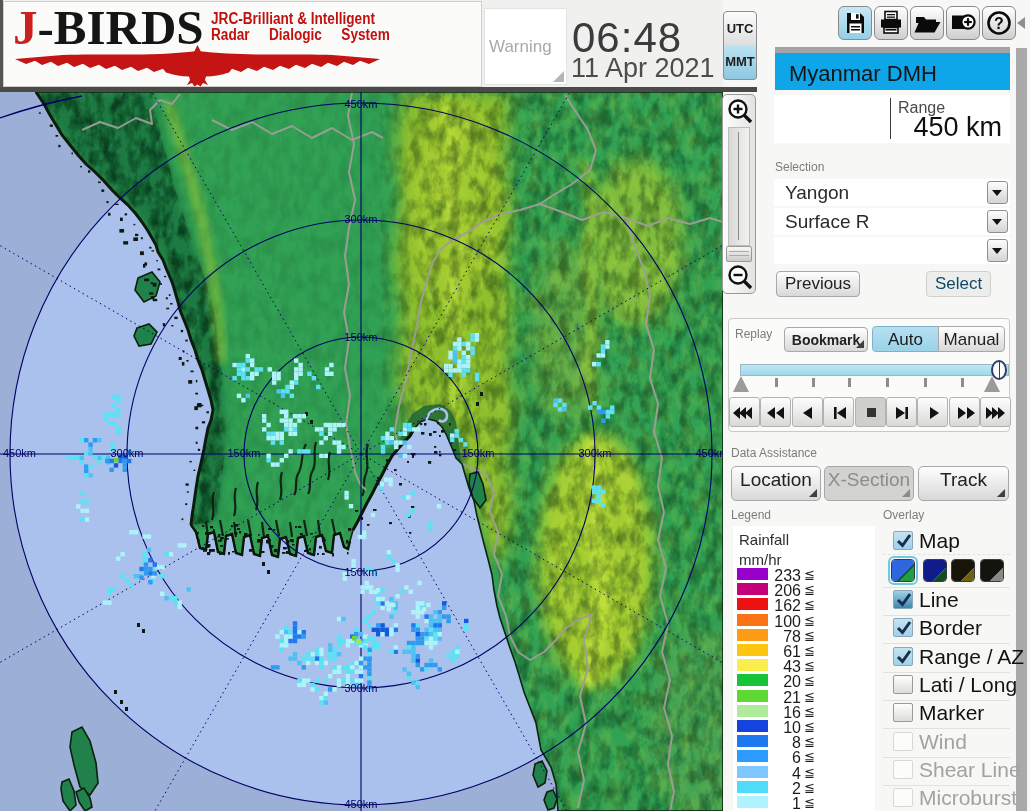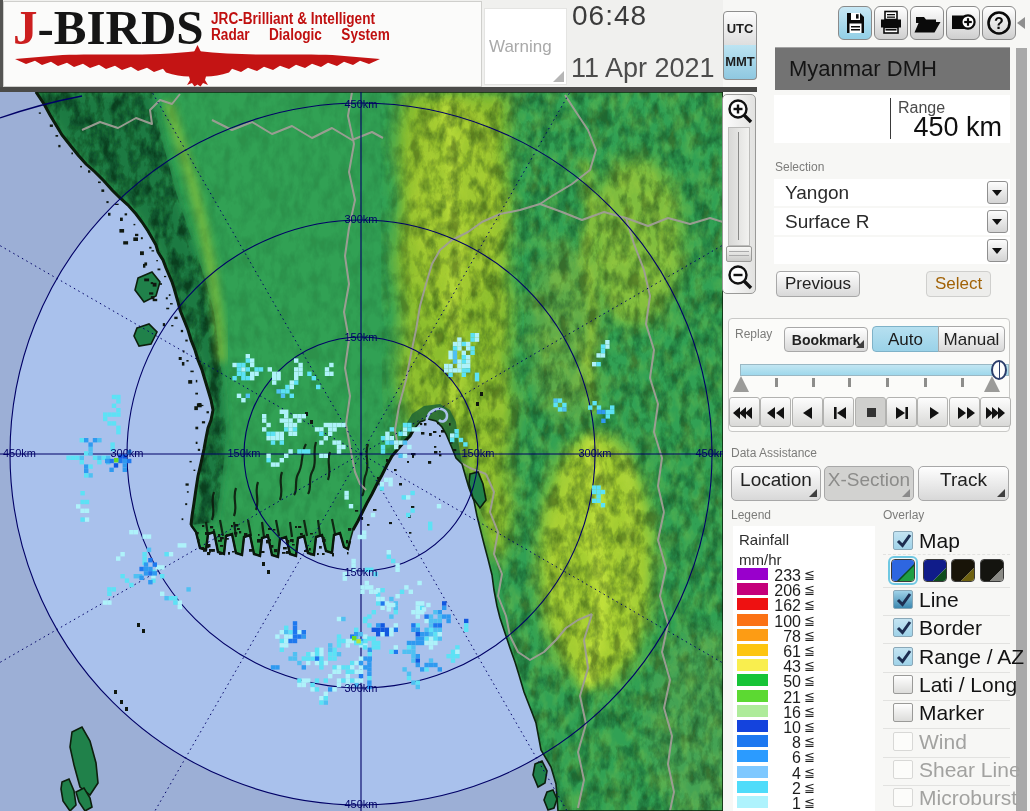--- a/index.html
+++ b/index.html
@@ -9,43 +9,43 @@
 #hdrline{left:0;top:87px;width:757px;height:5px;background:#4a4a48}
 #logo{left:3px;top:1px;width:479px;height:86px;background:#fbfbfa;border:1px solid #cfcfcc}
 #jbirds{left:13px;top:-1px;font-family:"Liberation Serif",serif;font-weight:bold;font-size:49px;letter-spacing:0px;color:#151515}
 #jbirds span{color:#cc1f1f}
 .redln{color:#c01010;font-weight:bold;font-size:16px;white-space:nowrap;transform:scaleX(0.85);transform-origin:left top}
 #red1{left:211px;top:10px}
 #red2{left:211px;top:26px;word-spacing:7px}
 #warnbox{left:484px;top:8px;width:83px;height:77px;background:#fff;border:1px solid #e4e4e2}
 #warntx{left:4px;top:28px;color:#a9a9a9;font-size:17px}
 #grip{right:2px;bottom:2px;width:0;height:0;border-left:11px solid transparent;border-bottom:11px solid #b5b5b5}
-#clock{left:572px;top:0;font-size:28px;color:#3b3b3b;letter-spacing:1px}
+#clock{left:572px;top:14px;font-size:42px;color:#3b3b3b;letter-spacing:1px}
 #date{left:571px;top:53px;font-size:27px;color:#4c4c4c}
 .tzbtn{left:723px;width:34px;height:35px;border:1px solid #8e8e8e;font-size:13px;font-weight:bold;color:#1c1c1c;text-align:center;line-height:33px}
 #utc{top:11px;background:linear-gradient(#fcfcfc,#dedede);border-radius:4px 4px 0 0}
 #mmt{top:45px;background:linear-gradient(#bce4f2,#8fc8e0);border-radius:0 0 4px 4px;border-top:none}
 .tbtn{top:6px;width:34px;height:34px;border:1px solid #8a8a8a;border-radius:6px;background:linear-gradient(#ffffff,#cfcfcf)}
 .tbtn.act{background:linear-gradient(#c8e8f5,#92cfe6)}
 #coll{left:1017px;top:17px;width:0;height:0;border-top:6px solid transparent;border-bottom:6px solid transparent;border-right:8px solid #8f8f8f}
 
 #panel{left:723px;top:0;width:307px;height:811px;background:#f7f7f5}
 #gstrip{left:1016px;top:48px;width:11px;height:763px;background:#a9a9a9}
-#dmhbox{left:775px;top:47px;width:235px;height:43px;background:#737373;border-top:1px solid #a3a3a3}
+#dmhbox{left:775px;top:47px;width:235px;height:43px;background:#0ea5e9;border-top:6px solid #a3a3a3}
 #dmhtx{left:14px;top:8px;font-size:22px;color:#141414}
 #rangebox{left:774px;top:95px;width:236px;height:48px;background:#fff}
 #rangeln{left:890px;top:98px;width:1px;height:41px;background:#3a3a3a}
 #rangelab{left:898px;top:99px;font-size:16px;color:#4a4a4a}
 .glab{color:#7c7c7a;font-size:12px}
 .field{background:#fff;left:774px;width:236px;height:27px}
 .ftext{position:absolute;left:11px;top:3px;font-size:19px;color:#2a2a2a}
 .combo{position:absolute;right:2px;top:2px;width:21px;height:23px;border:1px solid #8f8f8f;border-radius:3px;background:linear-gradient(#fdfdfd,#d4d4d4)}
 .combo:after{content:"";position:absolute;left:4px;top:8px;border-left:5px solid transparent;border-right:5px solid transparent;border-top:6px solid #111}
 .btn{border:1px solid #a8a8a8;border-radius:4px;background:linear-gradient(#fefefe,#d8d8d8);color:#222;text-align:center}
-.btn.dis{border-color:#cfcfcd;background:#ededeb;color:#a16207}
+.btn.dis{border-color:#cfcfcd;background:#ededeb;color:#0c4a6e}
 .btn.prs{background:#d2d2d0;color:#8c8c8a}
 .cnr{position:absolute;right:3px;bottom:3px;width:0;height:0;border-left:8px solid transparent;border-bottom:8px solid #3f3f3f}
 .cnr.gy{border-bottom-color:#8a8a8a}
 #replay{left:728px;top:318px;width:282px;height:114px;border:1px solid #c9c9c7;border-radius:4px;background:#fbfbf9}
 #rlab{left:6px;top:8px}
 #bookmark{left:55px;top:8px;width:84px;height:25px;font-size:14px;font-weight:bold;line-height:24px}
 #autob{left:143px;top:7px;width:67px;height:26px;background:linear-gradient(#b6e0f0,#9ad2e8);border:1px solid #7fb2c8;border-radius:4px 0 0 4px;font-size:17px;line-height:25px;text-align:center;color:#1a1a1a}
 #manb{left:209px;top:7px;width:67px;height:26px;border-radius:0 4px 4px 0;font-size:17px;line-height:25px}
 #sldtrack{left:11px;top:45px;width:269px;height:12px;background:linear-gradient(#c2e6f2,#9fd8ec);border:1px solid #9ab8c4}
 #sldhandle{left:262px;top:41px;width:16px;height:20px;background:#fdfdfd;border:2px solid #2b3d6b;border-radius:50%}
@@ -1161,21 +1161,21 @@
       <div class="sw" style="top:103px;background:#fd9c14"></div>
       <div class="swv" style="top:102px">78</div>
       <div class="swe" style="top:102px">≦</div>
       <div class="sw" style="top:118px;background:#fdc50f"></div>
       <div class="swv" style="top:117px">61</div>
       <div class="swe" style="top:117px">≦</div>
       <div class="sw" style="top:133px;background:#f9ee4e"></div>
       <div class="swv" style="top:132px">43</div>
       <div class="swe" style="top:132px">≦</div>
       <div class="sw" style="top:148px;background:#17c437"></div>
-      <div class="swv" style="top:147px">50</div>
+      <div class="swv" style="top:147px">20</div>
       <div class="swe" style="top:147px">≦</div>
       <div class="sw" style="top:164px;background:#5cd932"></div>
       <div class="swv" style="top:163px">21</div>
       <div class="swe" style="top:163px">≦</div>
       <div class="sw" style="top:179px;background:#aeeb9a"></div>
       <div class="swv" style="top:178px">16</div>
       <div class="swe" style="top:178px">≦</div>
       <div class="sw" style="top:194px;background:#1443dd"></div>
       <div class="swv" style="top:193px">10</div>
       <div class="swe" style="top:193px">≦</div>

